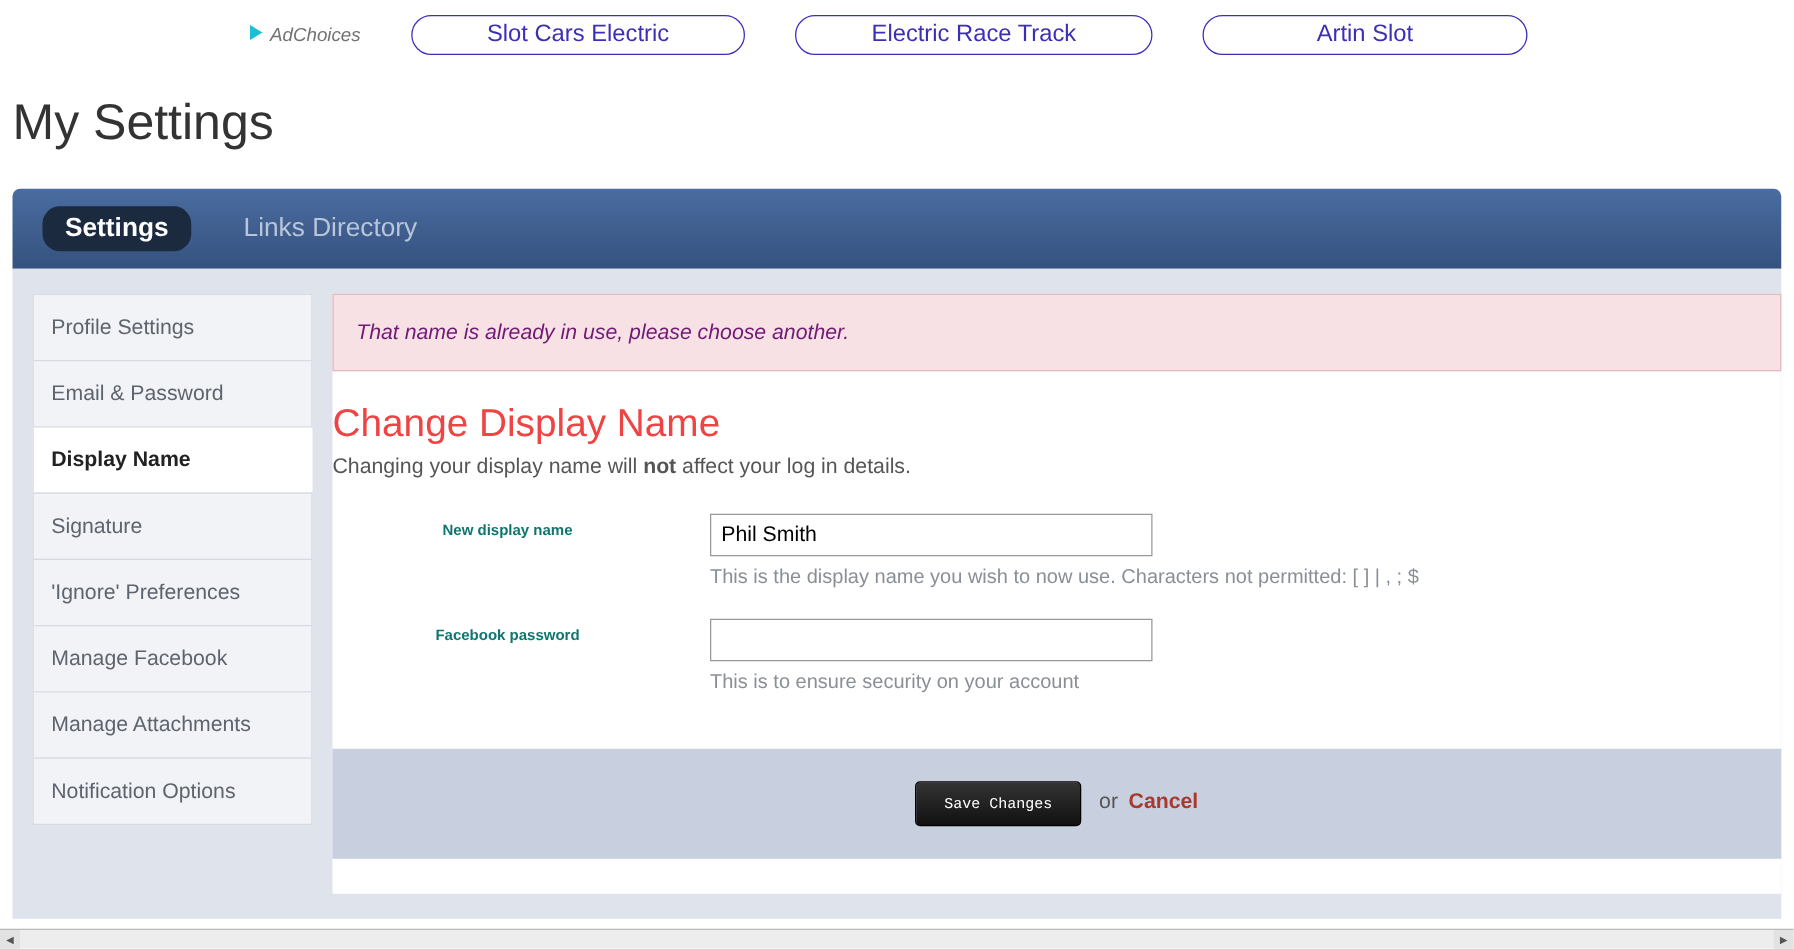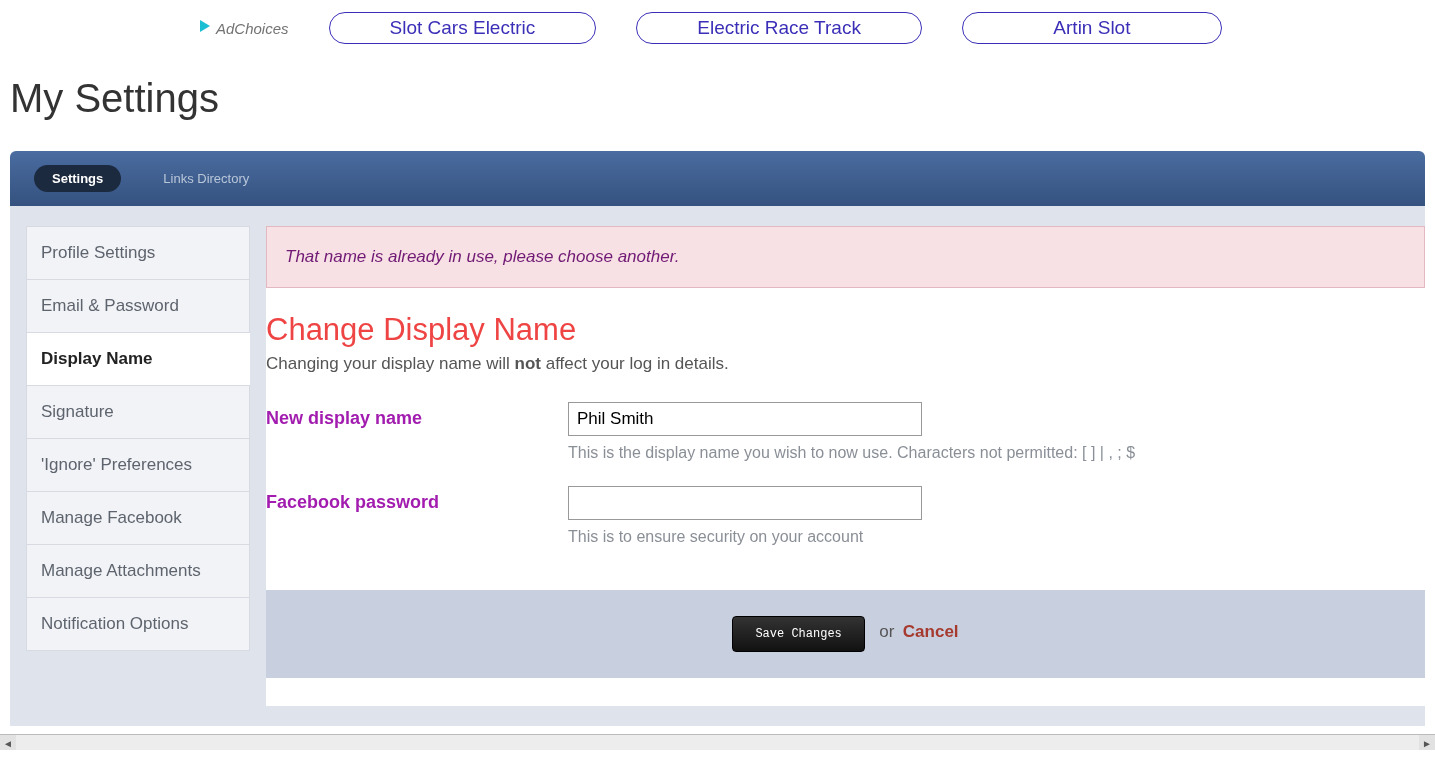--- a/index.html
+++ b/index.html
@@ -51,21 +51,21 @@
 .tabs-bar {
   background: linear-gradient(#4a6ca0, #35527f);
   border-radius: 6px 6px 0 0;
   padding: 14px 24px;
   display: flex;
   gap: 24px;
   margin: 0 10px;
 }
 .tab {
   color: #b9c6d9;
-  font-size: 13px;
+  font-size: 21px;
   cursor: pointer;
   padding: 6px 18px;
   border-radius: 14px;
 }
 .tab.active {
   background: #1c2a3f;
   color: #ffffff;
   font-weight: bold;
 }
 .settings-body {
@@ -125,24 +125,24 @@
 }
 .section-desc b { font-weight: bold; }
 .form-row {
   display: flex;
   align-items: flex-start;
   gap: 22px;
   margin-bottom: 24px;
 }
 .form-label {
   width: 280px;
-  text-align: left;
-  font-size: 18px;
-  font-weight: bold;
-  color: #a21caf;
+  text-align: center;
+  font-size: 12px;
+  font-weight: bold;
+  color: #0f766e;
   padding-top: 6px;
 }
 .form-field { flex: 1; }
 .text-input {
   width: 354px;
   padding: 6px 8px;
   font-size: 17px;
   border: 1px solid #999;
   background: #fff;
 }

